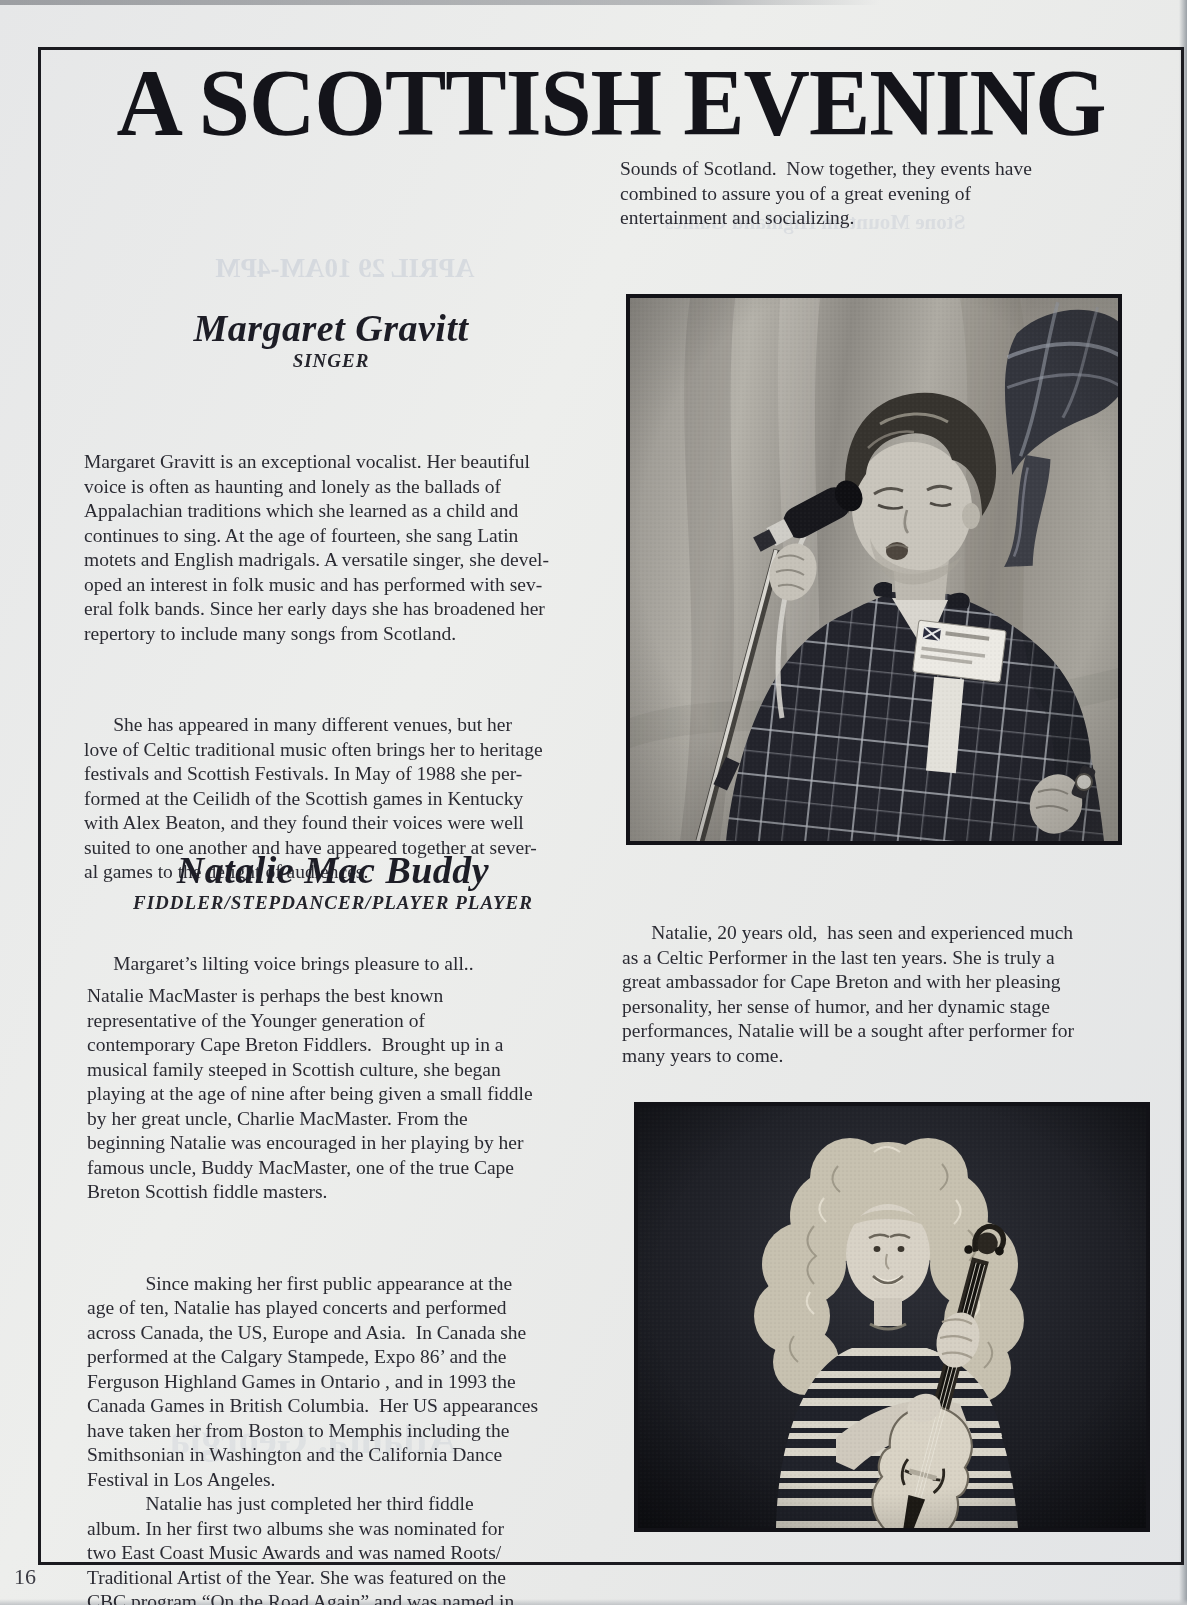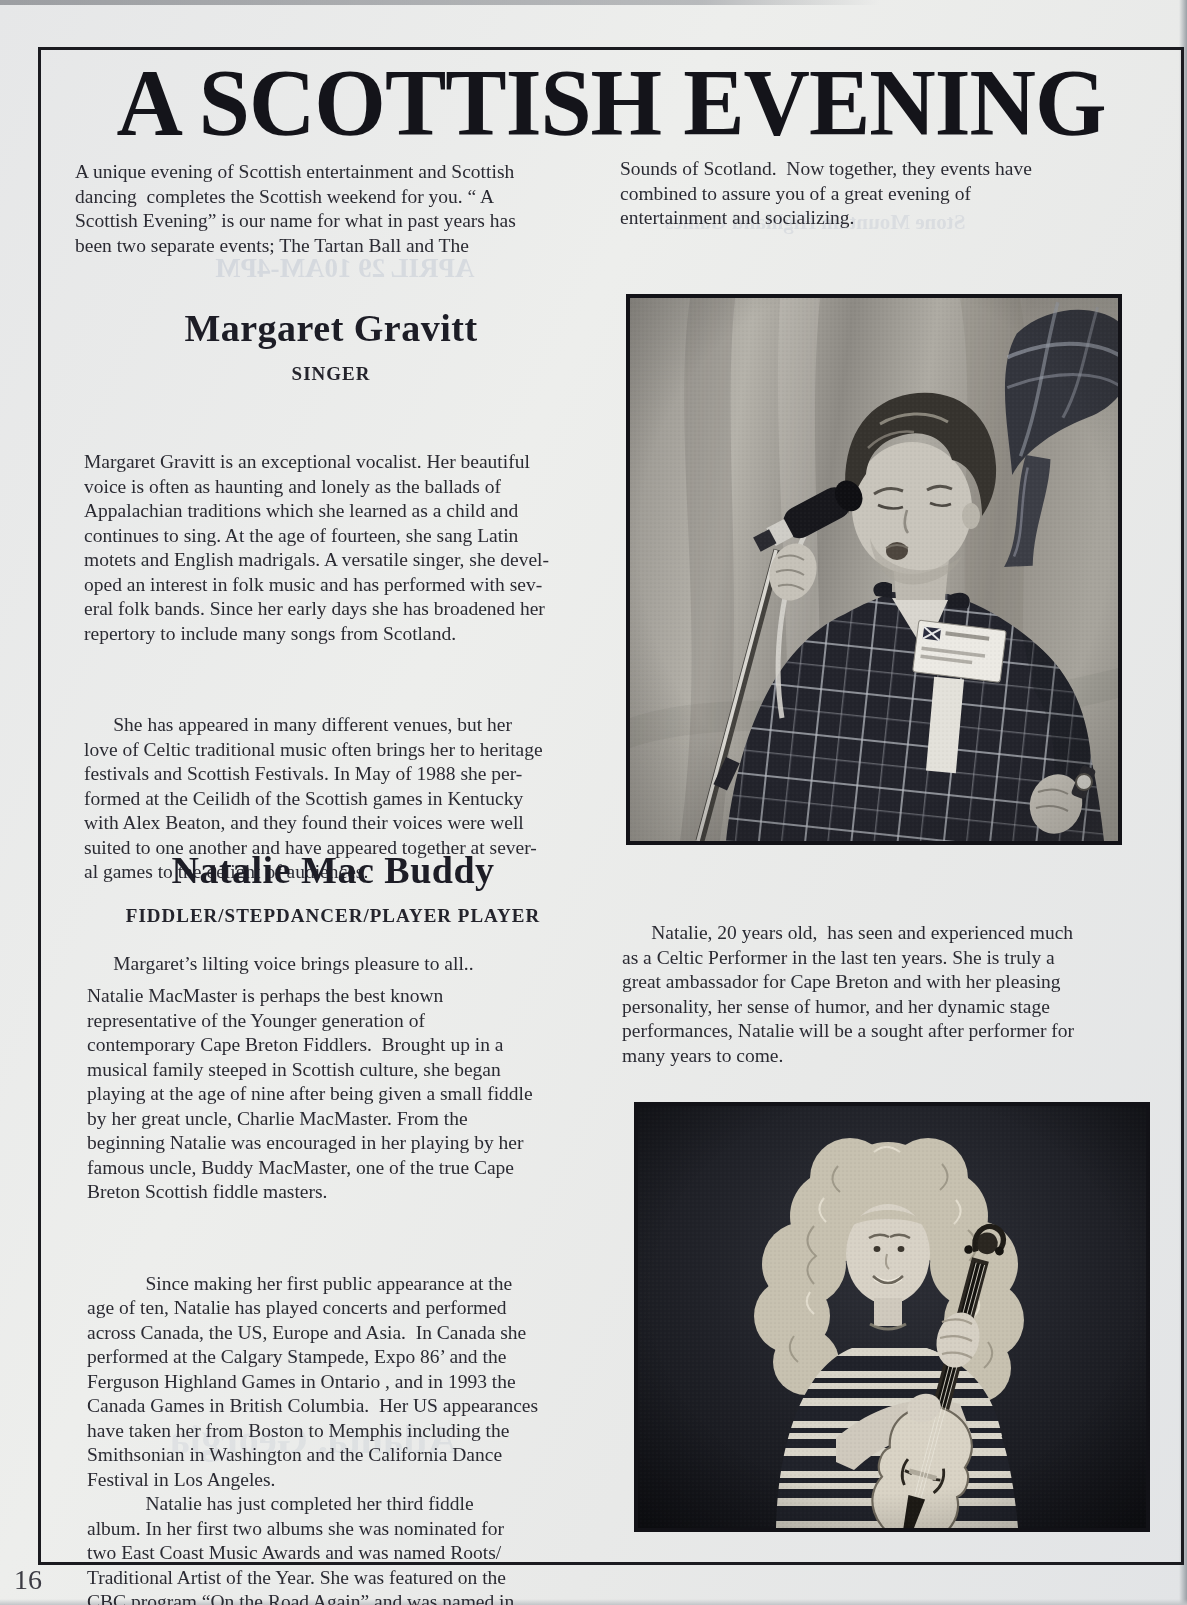--- a/index.html
+++ b/index.html
@@ -17,35 +17,35 @@
   .frame { position:absolute; left:38px; top:47px; width:1140px; height:1512px;
     border:3px solid #1b1b20; }
   .title {
     position:absolute; left:38px; top:50px; width:1146px; margin:0;
     text-align:center; font-size:92px; font-weight:bold; letter-spacing:-1px;
     color:#14141a; white-space:nowrap; transform:scaleY(1.04);
   }
   .col { position:absolute; font-size:19.5px; line-height:24.5px; white-space:pre-wrap; }
   .intro-left  { left:75px;  top:160px; width:540px; }
   .intro-right { left:620px; top:157px; width:520px; }
-  .heading { position:absolute; text-align:center; }
+  .heading { position:absolute; text-align:center;font-style:italic; }
   .m-head { left:70px; top:306px; width:522px; }
   .n-head { left:68px; top:848px; width:530px; }
   .h-name { font-size:38px; font-weight:bold; letter-spacing:.5px; color:#1d1d26; }
-  .h-role { font-size:19px; font-weight:bold; letter-spacing:1px; margin-top:13px; color:#24242c; }
+  .h-role { font-size:19px; font-weight:bold; letter-spacing:1px; margin-top:0; color:#24242c; }
   .m-body { left:75px;  top:392px; width:560px; }
   .n-body { left:78px;  top:926px; width:560px; }
   .n-right { left:622px; top:921px; width:525px; }
   .para { margin:9px; }
   .photo { position:absolute; border:4px solid #121217; box-sizing:border-box;
     background:#70706c; overflow:hidden; margin:0; }
   .photo svg { display:block; }
   .photo-margaret { left:626px; top:294px;  width:496px; height:551px; }
   .photo-natalie  { left:634px; top:1102px; width:516px; height:430px; }
-  .page-number { position:absolute; left:14px; top:1564px; font-size:28px; color:#3c3c44; }
+  .page-number { position:absolute; left:14px; top:1564px; font-size:22px; color:#3c3c44; }
   .ghost { position:absolute; font-weight:bold; white-space:nowrap;
     color:rgba(105,125,160,.16); transform:scaleX(-1); }
   .ghost-1 { left:215px; top:253px; font-size:27px; }
   .ghost-2 { left:665px; top:210px; font-size:21px; color:rgba(105,125,160,.13); }
   .ghost-3 { left:170px; top:1416px; font-size:40px; color:rgba(105,125,160,.10); }
 </style>
 </head>
 <body>
 
 <div class="page">
@@ -55,24 +55,20 @@
   <div class="scan-edge-bottom"></div>
 
   <div class="ghost ghost-1">APRIL 29  10AM-4PM</div>
   <div class="ghost ghost-2">Stone Mountain Highland Games</div>
   <div class="ghost ghost-3">Atlanta, Georgia</div>
 
   <div class="frame"></div>
 
   <h1 class="title">A SCOTTISH EVENING</h1>
 
-  <div class="col intro-left">A unique evening of Scottish entertainment and Scottish
-dancing  completes the Scottish weekend for you. “ A
-Scottish Evening” is our name for what in past years has
-been two separate events; The Tartan Ball and The</div>
   <div class="col intro-right">Sounds of Scotland.  Now together, they events have
 combined to assure you of a great evening of
 entertainment and socializing.</div>
 
   <div class="heading m-head">
     <div class="h-name">Margaret Gravitt</div>
     <div class="h-role">SINGER</div>
   </div>
 
   <div class="col m-body">

